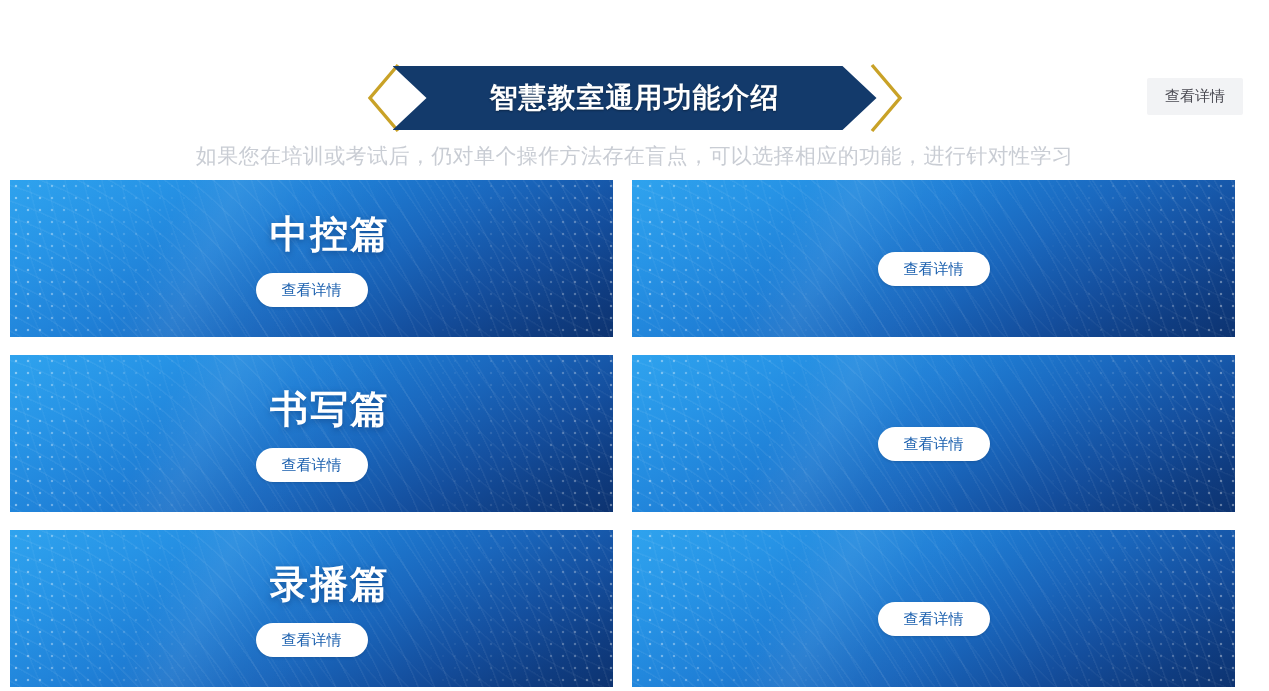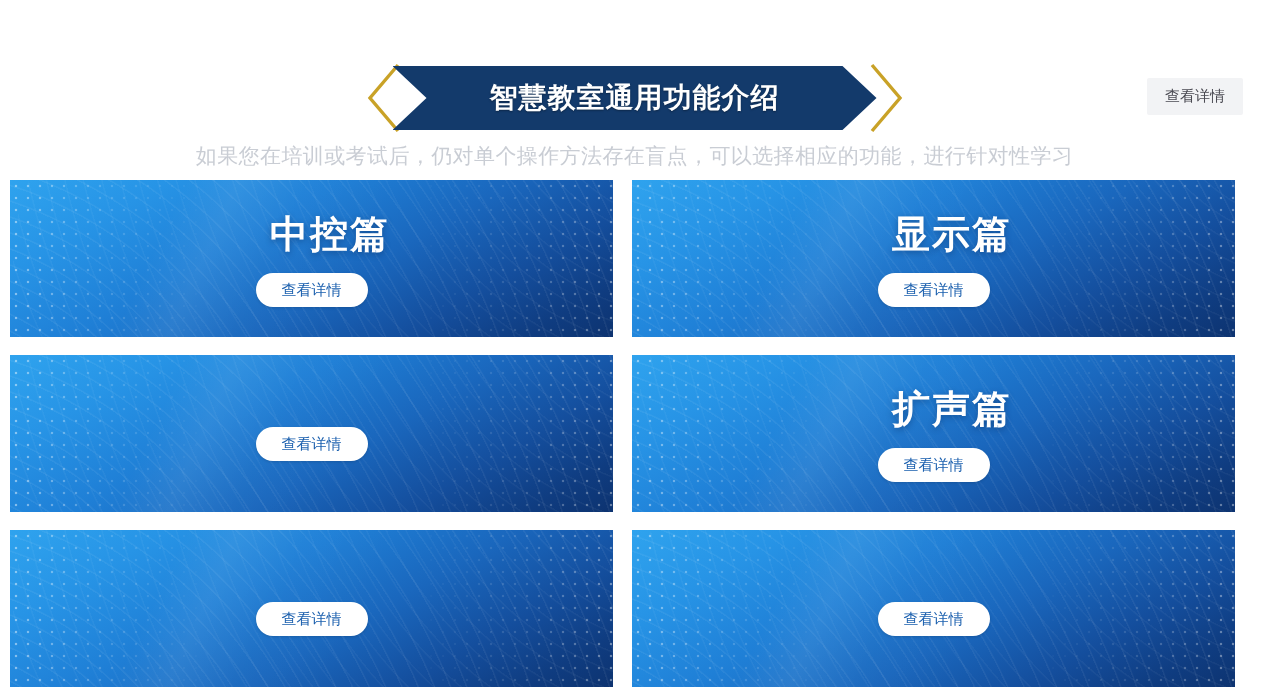--- a/index.html
+++ b/index.html
@@ -269,55 +269,55 @@
     </div>
   </div>
 
   <div class="card">
     <div class="arcs"></div>
     <div class="arcs2"></div>
     <div class="dots-l"></div>
     <div class="dots-r"></div>
     <div class="sheen"></div>
     <div class="card-inner">
-      <div class="card-title">显示篇</div>
-      <button class="card-btn">查看详情</button>
-    </div>
-  </div>
-
-  <div class="card">
-    <div class="arcs"></div>
-    <div class="arcs2"></div>
-    <div class="dots-l"></div>
-    <div class="dots-r"></div>
-    <div class="sheen"></div>
-    <div class="card-inner">
-      <button class="card-btn">查看详情</button>
-    </div>
-  </div>
-
-  <div class="card">
-    <div class="arcs"></div>
-    <div class="arcs2"></div>
-    <div class="dots-l"></div>
-    <div class="dots-r"></div>
-    <div class="sheen"></div>
-    <div class="card-inner">
-      <div class="card-title">扩声篇</div>
-      <button class="card-btn">查看详情</button>
-    </div>
-  </div>
-
-  <div class="card">
-    <div class="arcs"></div>
-    <div class="arcs2"></div>
-    <div class="dots-l"></div>
-    <div class="dots-r"></div>
-    <div class="sheen"></div>
-    <div class="card-inner">
+      <button class="card-btn">查看详情</button>
+    </div>
+  </div>
+
+  <div class="card">
+    <div class="arcs"></div>
+    <div class="arcs2"></div>
+    <div class="dots-l"></div>
+    <div class="dots-r"></div>
+    <div class="sheen"></div>
+    <div class="card-inner">
+      <div class="card-title">书写篇</div>
+      <button class="card-btn">查看详情</button>
+    </div>
+  </div>
+
+  <div class="card">
+    <div class="arcs"></div>
+    <div class="arcs2"></div>
+    <div class="dots-l"></div>
+    <div class="dots-r"></div>
+    <div class="sheen"></div>
+    <div class="card-inner">
+      <button class="card-btn">查看详情</button>
+    </div>
+  </div>
+
+  <div class="card">
+    <div class="arcs"></div>
+    <div class="arcs2"></div>
+    <div class="dots-l"></div>
+    <div class="dots-r"></div>
+    <div class="sheen"></div>
+    <div class="card-inner">
+      <div class="card-title">录播篇</div>
       <button class="card-btn">查看详情</button>
     </div>
   </div>
 
   <div class="card">
     <div class="arcs"></div>
     <div class="arcs2"></div>
     <div class="dots-l"></div>
     <div class="dots-r"></div>
     <div class="sheen"></div>

